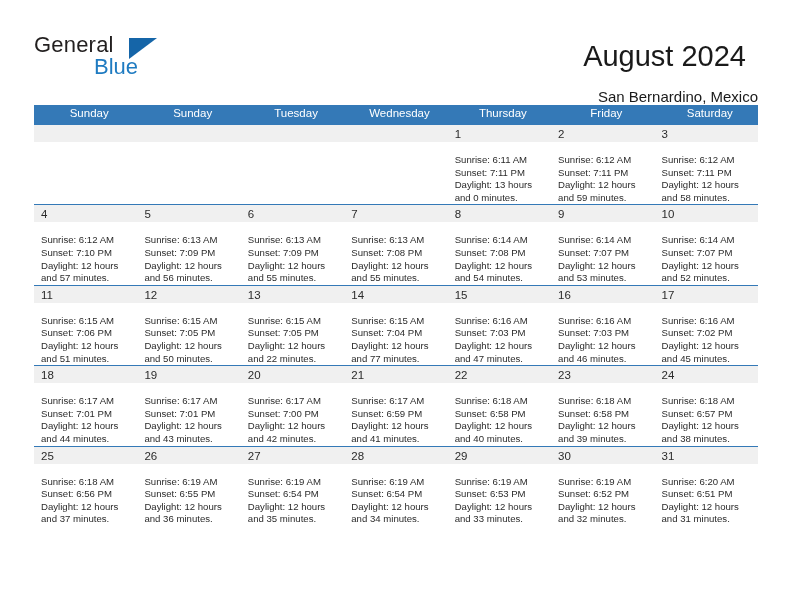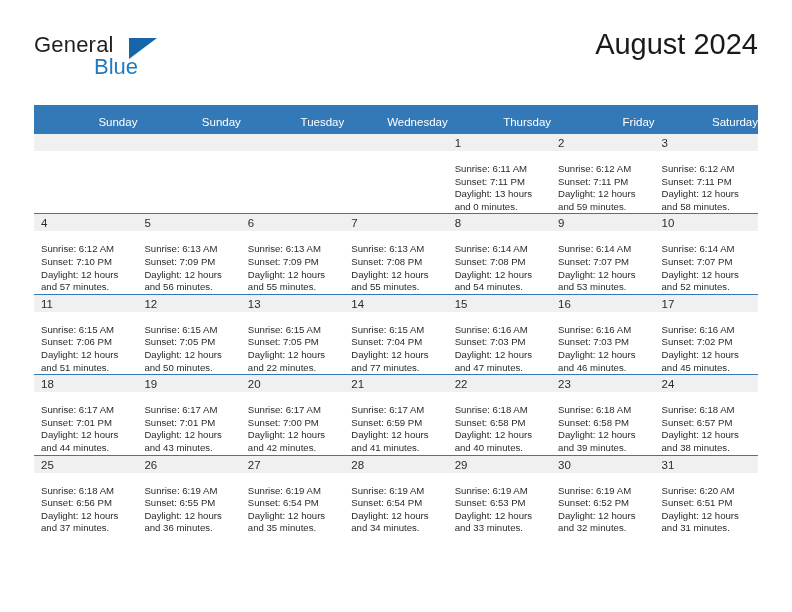--- a/index.html
+++ b/index.html
@@ -70,21 +70,21 @@
     right: 0;
     top: 0;
     text-align: right;
     width: 460px;
   }
   .cal-title {
     font-size: 29px;
     color: #1a1a1a;
     line-height: 36px;
     font-weight: normal;
-    margin: 0;
+    margin: 12px;
   }
   .cal-subtitle {
     font-size: 15px;
     color: #1a1a1a;
     line-height: 22px;
     margin: 4px 0 0 0;
   }
 
   
   .calendar {
@@ -93,22 +93,22 @@
     top: 105px;
     width: 724px;
     border-collapse: collapse;
     table-layout: fixed;
   }
   .calendar th {
     background: #3479b7;
     color: #ffffff;
     font-size: 11.5px;
     font-weight: normal;
-    text-align: right;
-    padding: 11px 0 6px 7px;
+    text-align: center;
+    padding: 2px 0 6px 7px;
     height: 9px;
     border: none;
   }
   .calendar td {
     vertical-align: top;
     width: 103.4px;
     height: 76px;
     padding: 0;
     border: none;
     border-top: 1px solid #3479b7;
@@ -151,20 +151,21 @@
   <div class="header">
 
     <div class="logo">
       <span class="logo-general">General</span>
       <span class="logo-tri"></span>
       <span class="logo-blue">Blue</span>
     </div>
 
     <div class="title-block">
       <div class="cal-title">August 2024</div>
+      <div class="cal-subtitle">San Bernardino, Mexico</div>
     </div>
 
   </div>
 
   <table class="calendar">
     <thead>
       <tr>
         <th>Sunday</th>
         <th>Sunday</th>
         <th>Tuesday</th>

